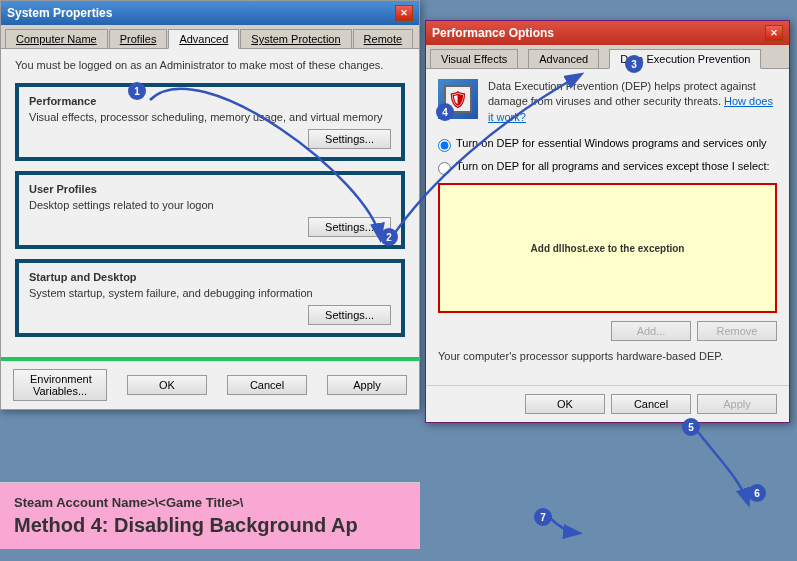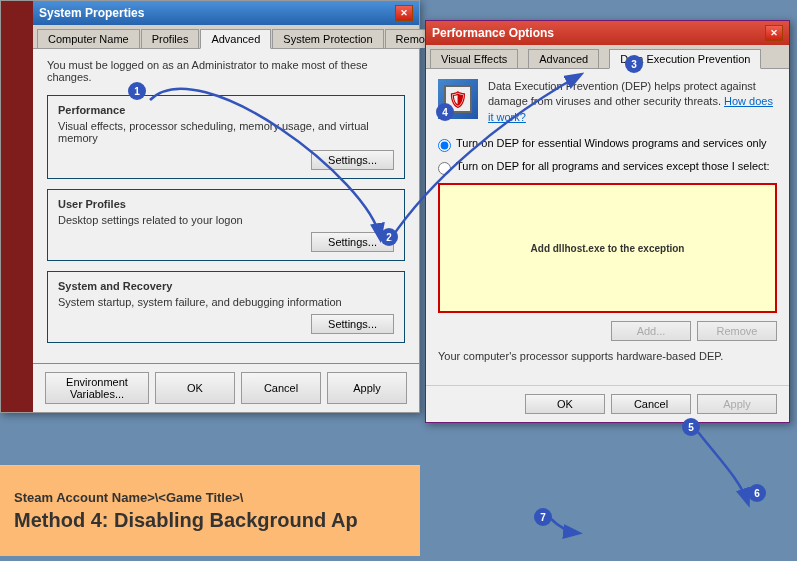--- a/index.html
+++ b/index.html
@@ -12,24 +12,23 @@
       overflow: hidden;
       position: relative;
     }
 
     
     .win-system-props {
       position: absolute;
       top: 0;
       left: 0;
       width: 420px;
-      background: #7f1d1d;
+      background: #ffffff;
       border: 1px solid #999;
       box-shadow: 2px 2px 8px rgba(0,0,0,0.4);
-      padding-left: 32px;
     }
 
     .win-titlebar {
       background: linear-gradient(to bottom, #4a90d9, #2563ae);
       color: white;
       padding: 4px 6px;
       display: flex;
       align-items: center;
       justify-content: space-between;
       font-size: 12px;
@@ -65,20 +64,21 @@
     }
 
     .tab {
       padding: 3px 10px;
       background: #d4d0c8;
       border: 1px solid #999;
       border-bottom: none;
       cursor: pointer;
       font-size: 11px;
       white-space: nowrap;
+      text-decoration: underline;
     }
 
     .tab.active {
       background: #f0f0f0;
       border-bottom: 1px solid #f0f0f0;
       margin-bottom: -1px;
       z-index: 1;
     }
 
     .win-content {
@@ -86,21 +86,21 @@
       background: #f0f0f0;
     }
 
     .info-text {
       font-size: 11px;
       color: #333;
       margin-bottom: 12px;
     }
 
     .section-box {
-      border: 1px solid #0c4a6e;
+      border: 4px solid #0c4a6e;
       padding: 8px 10px;
       margin-bottom: 10px;
       background: #f0f0f0;
     }
 
     .section-title {
       font-size: 11px;
       font-weight: bold;
       color: #333;
       margin-bottom: 4px;
@@ -123,24 +123,25 @@
       border: 1px solid #999;
       cursor: pointer;
       font-size: 11px;
       min-width: 80px;
       text-align: center;
     }
 
     .win-bottom-bar {
       display: flex;
       justify-content: flex-end;
-      gap: 6px;
+      gap: 20px;
       padding: 8px 12px;
-      border-top: 1px solid #22c55e;
-      background: #f0f0f0;
+      border-top: 4px solid #22c55e;
+      background: #f0f0f0;
+      align-items: center;
     }
 
     .env-btn {
       margin-right: auto;
     }
 
     
     .win-perf-opts {
       position: absolute;
       top: 20px;
@@ -307,26 +308,26 @@
       left: 0;
       width: 797px;
       height: 561px;
       pointer-events: none;
       z-index: 20;
     }
 
     
     .bottom-bar {
       position: absolute;
-      bottom: 5px;
+      bottom: 12px;
       left: 0;
       width: 420px;
-      background: #fdba74;
+      background: #f9a8d4;
       border-top: 1px solid #ccc;
-      padding: 24px 14px;
+      padding: 12px 14px;
     }
 
     .bottom-bar-path {
       font-size: 13px;
       color: #333;
       font-weight: bold;
       margin-bottom: 4px;
     }
 
     .bottom-bar-method {
@@ -372,21 +373,21 @@
 
     <div class="section-box">
       <div class="section-title">User Profiles</div>
       <div class="section-desc">Desktop settings related to your logon</div>
       <div class="settings-row">
         <button class="win-button">Settings...</button>
       </div>
     </div>
 
     <div class="section-box">
-      <div class="section-title">System and Recovery</div>
+      <div class="section-title">Startup and Desktop</div>
       <div class="section-desc">System startup, system failure, and debugging information</div>
       <div class="settings-row">
         <button class="win-button">Settings...</button>
       </div>
     </div>
   </div>
 
   <div class="win-bottom-bar">
     <button class="win-button env-btn">Environment Variables...</button>
     <button class="win-button">OK</button>

